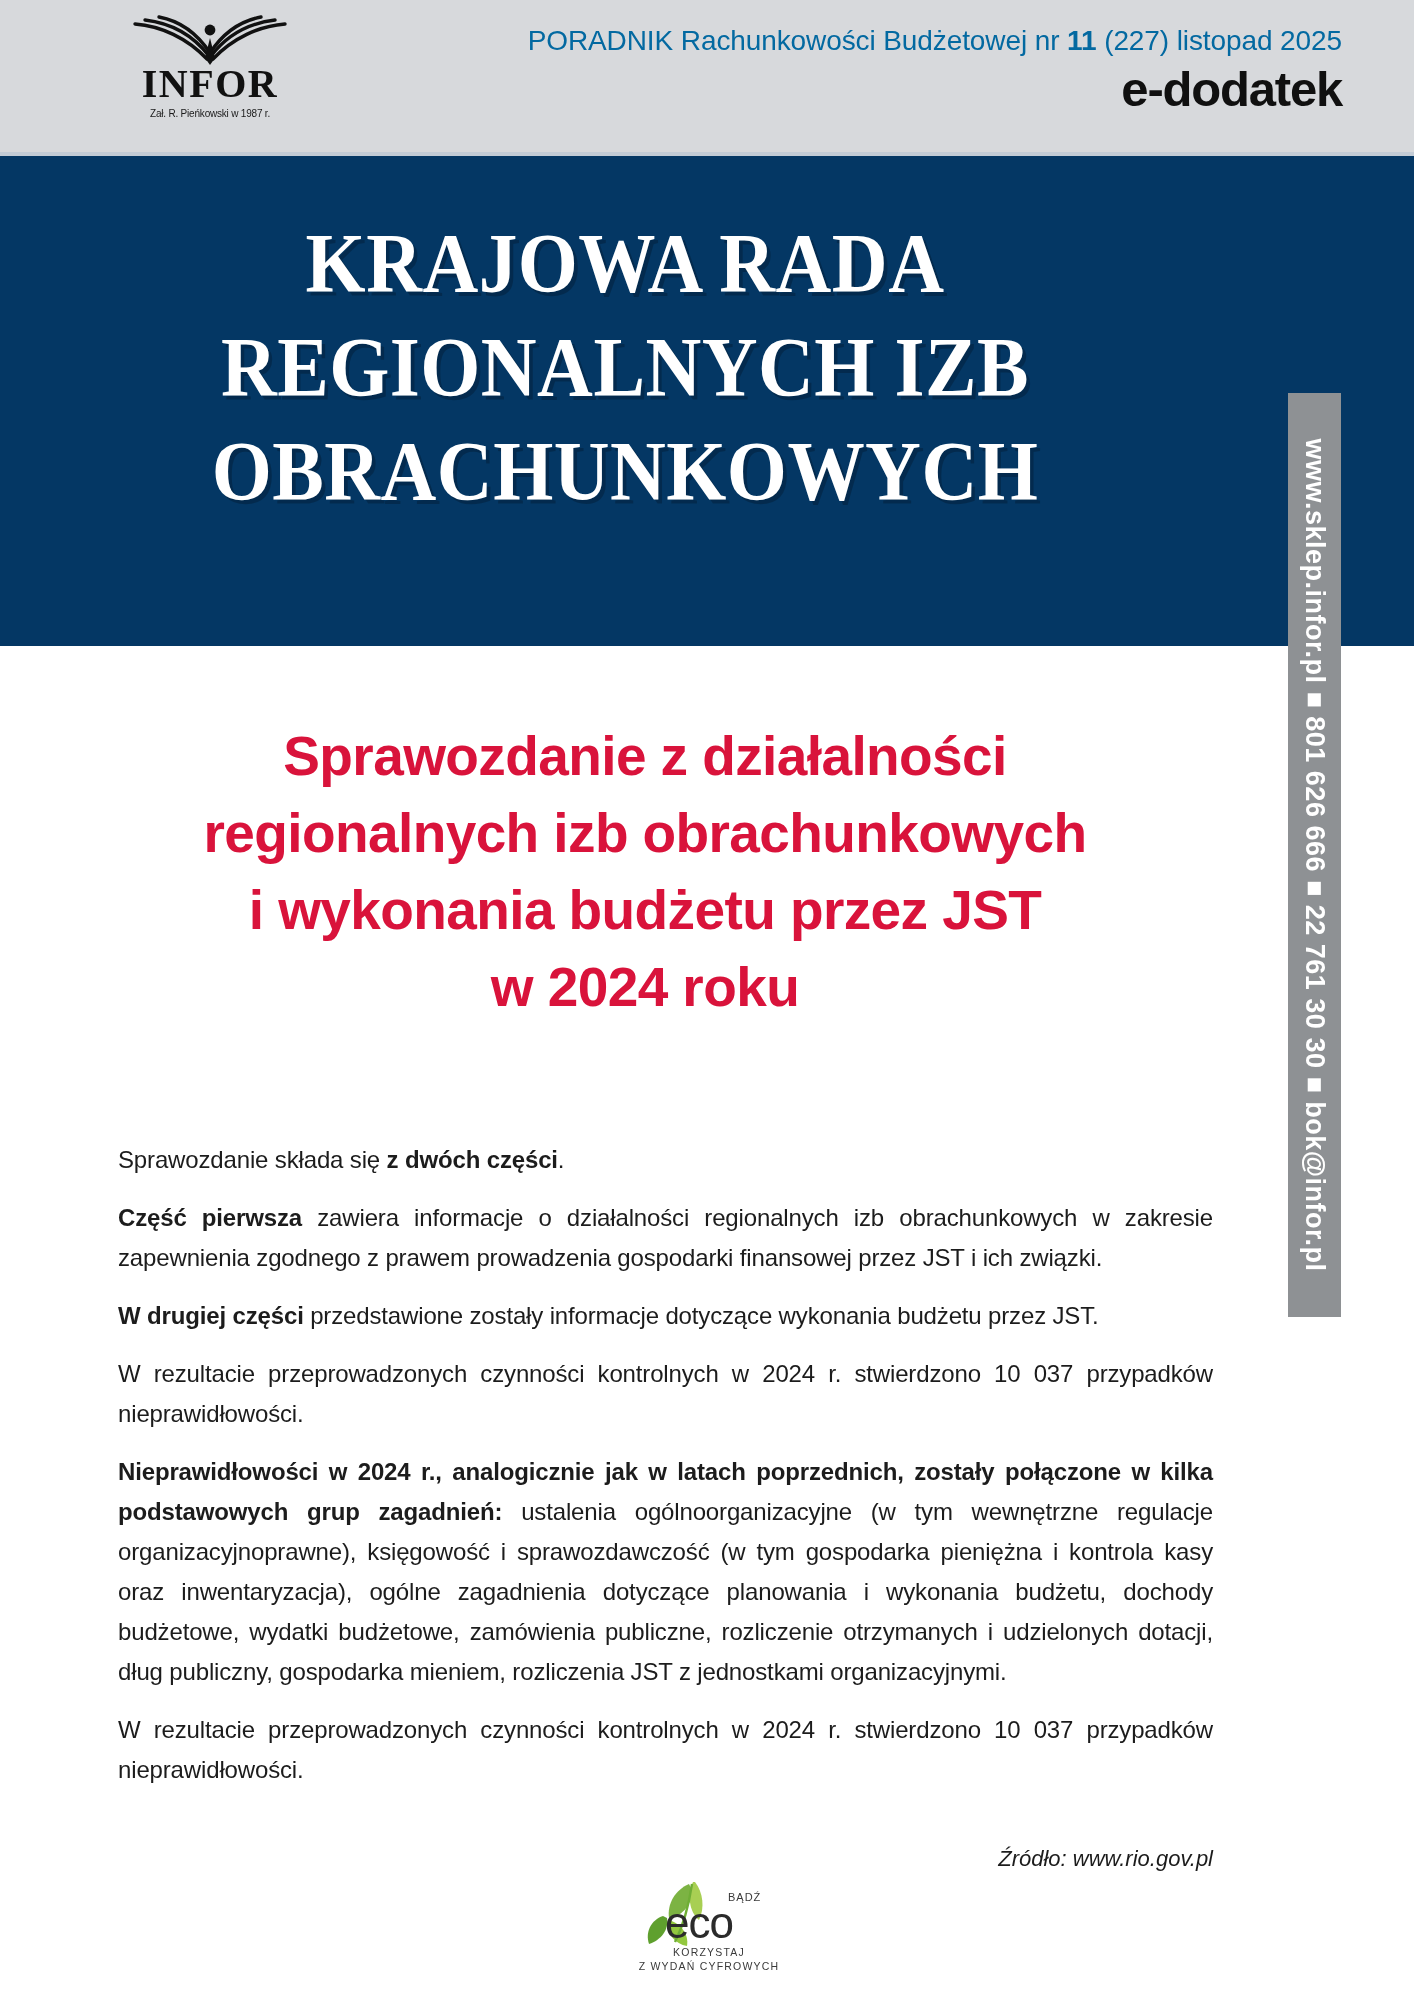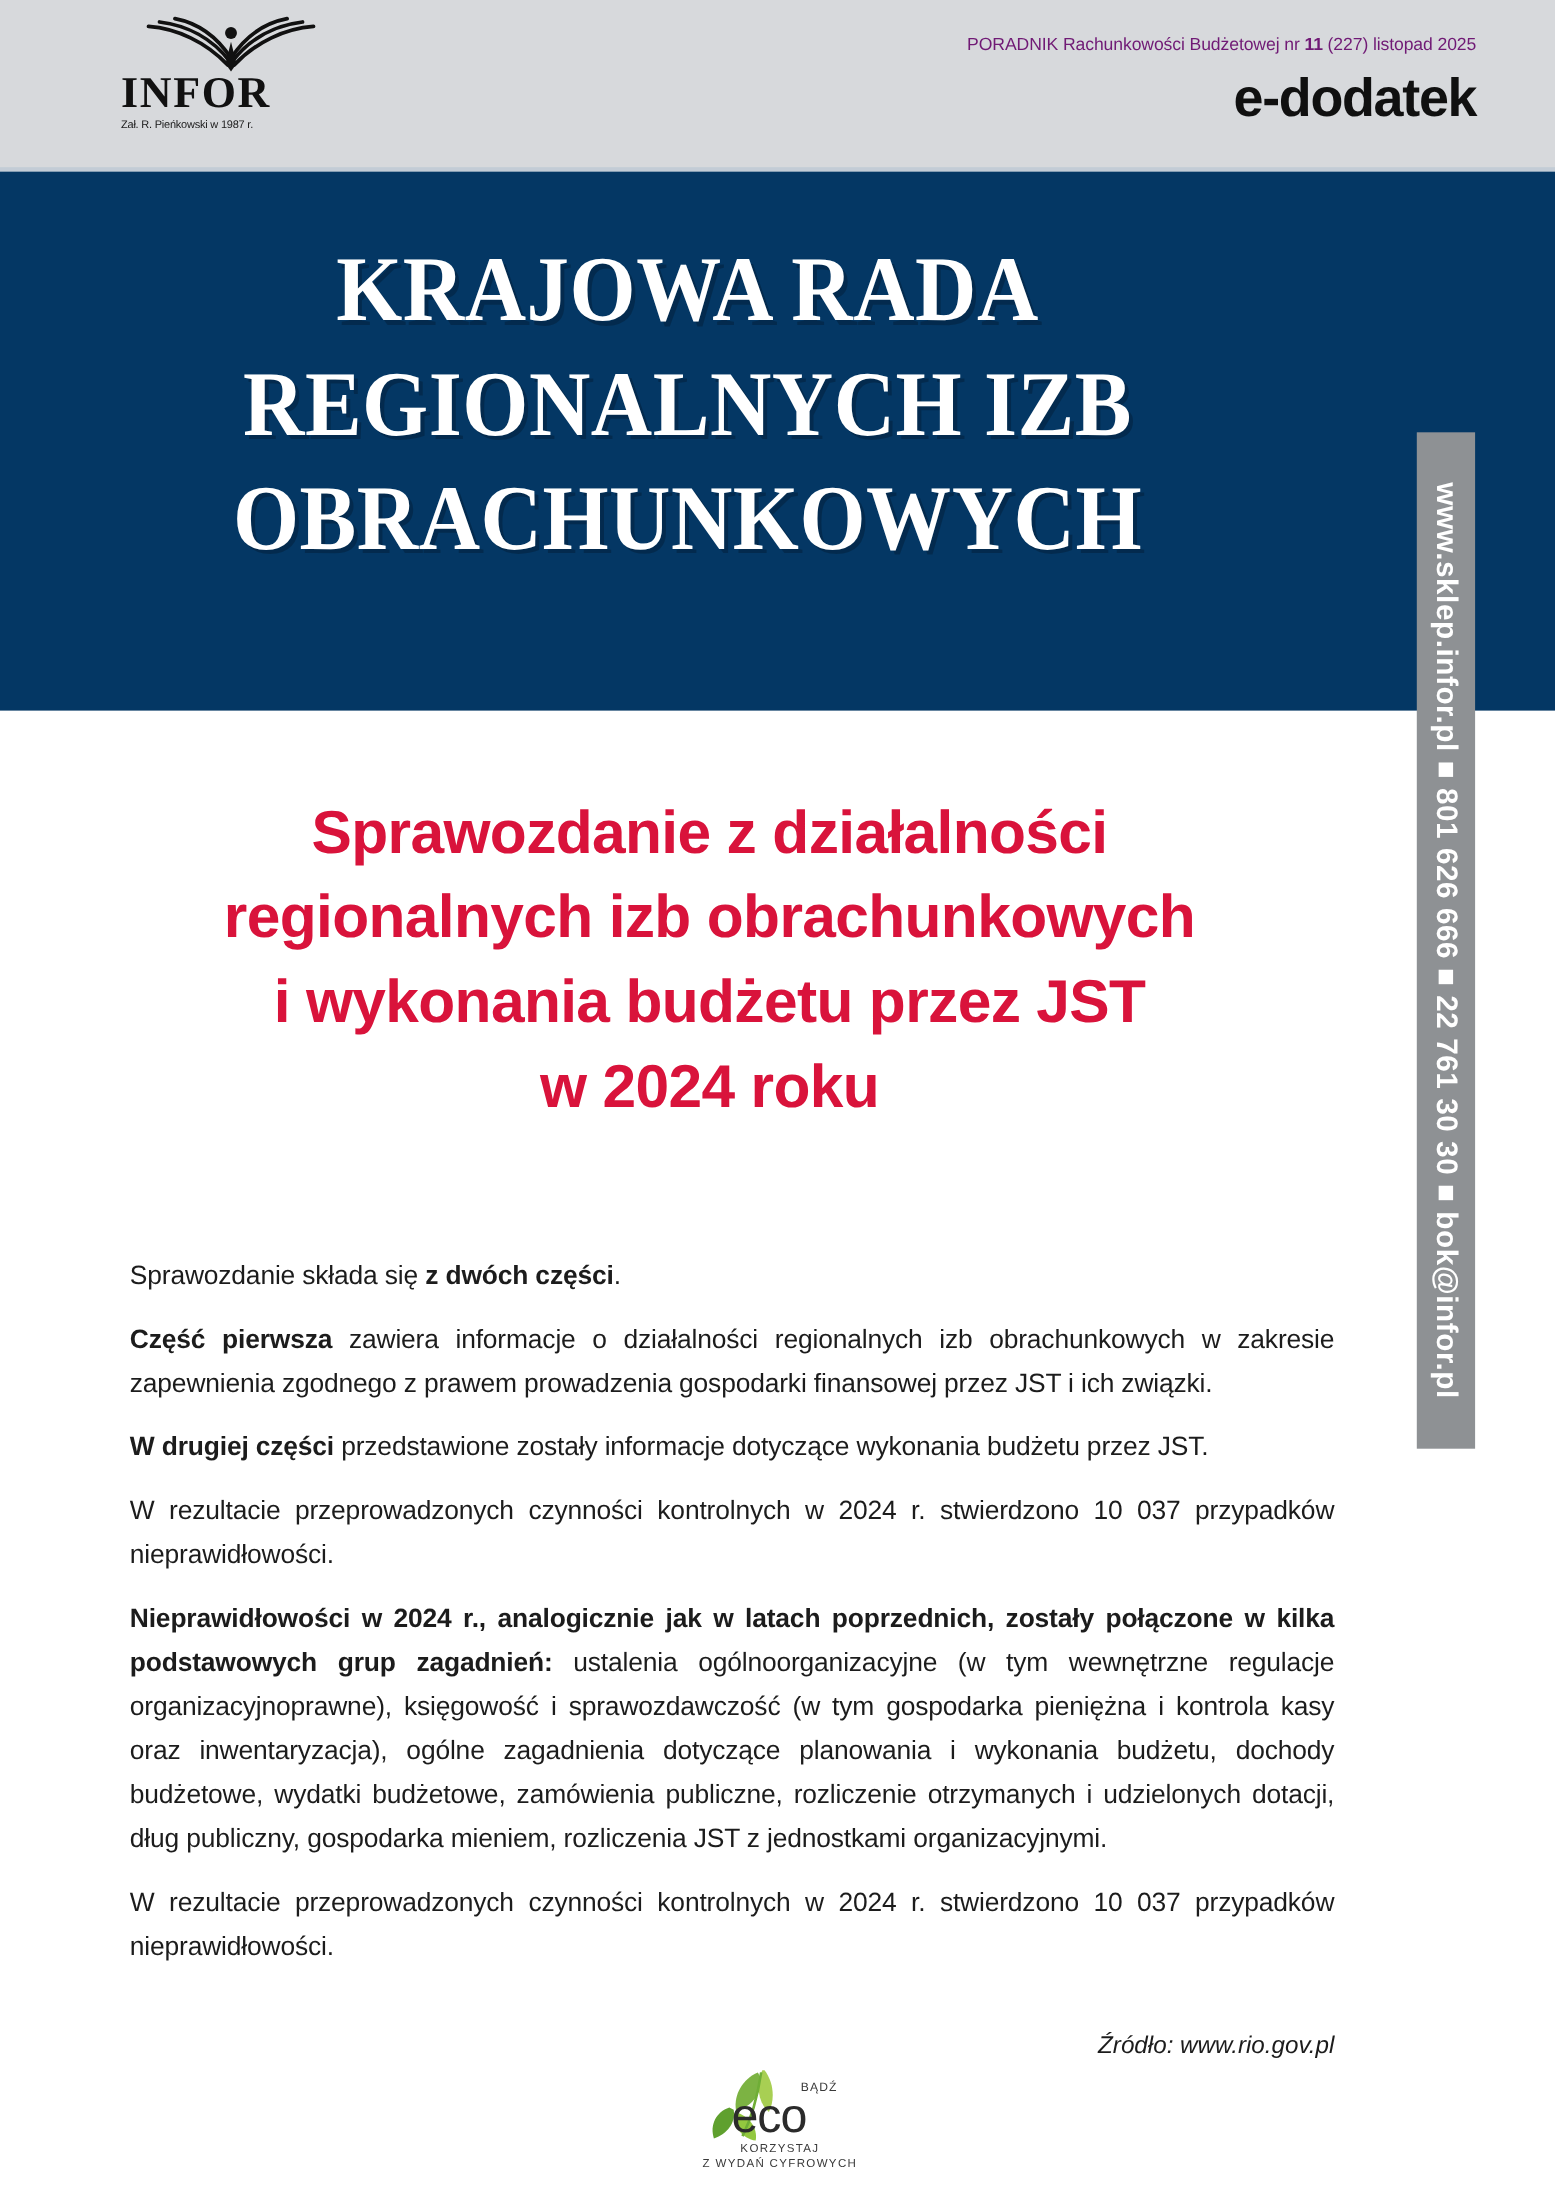--- a/index.html
+++ b/index.html
@@ -33,20 +33,21 @@
     width: 1414px;
     height: 4px;
     background: #c3ccd6;
   }
 
   
   .logo-block {
     position: absolute;
     left: 110px; top: 14px;
     width: 200px;
+    text-align: center;
   }
   .logo-mark { width: 170px; height: 52px; display: block; margin: 0 auto; }
   .logo-word {
     font-family: "Liberation Serif", serif;
     font-weight: bold;
     font-size: 40px;
     letter-spacing: 1.5px;
     line-height: 40px;
     color: #111;
     margin-top: -2px;
@@ -56,23 +57,23 @@
     font-size: 10px;
     line-height: 15px;
     color: #1a1a1a;
     margin-top: 2px;
     letter-spacing: -0.2px;
   }
 
   .masthead-line {
     position: absolute;
     right: 72px; top: 26px;
-    font-size: 16px;
+    font-size: 28px;
     line-height: 30px;
-    color: #701a75;
+    color: #0369a1;
     letter-spacing: -0.1px;
     white-space: nowrap;
   }
   .masthead-line b { font-weight: bold; }
 
   .edodatek {
     position: absolute;
     right: 72px; top: 60px;
     font-size: 49px;
     font-weight: bold;

